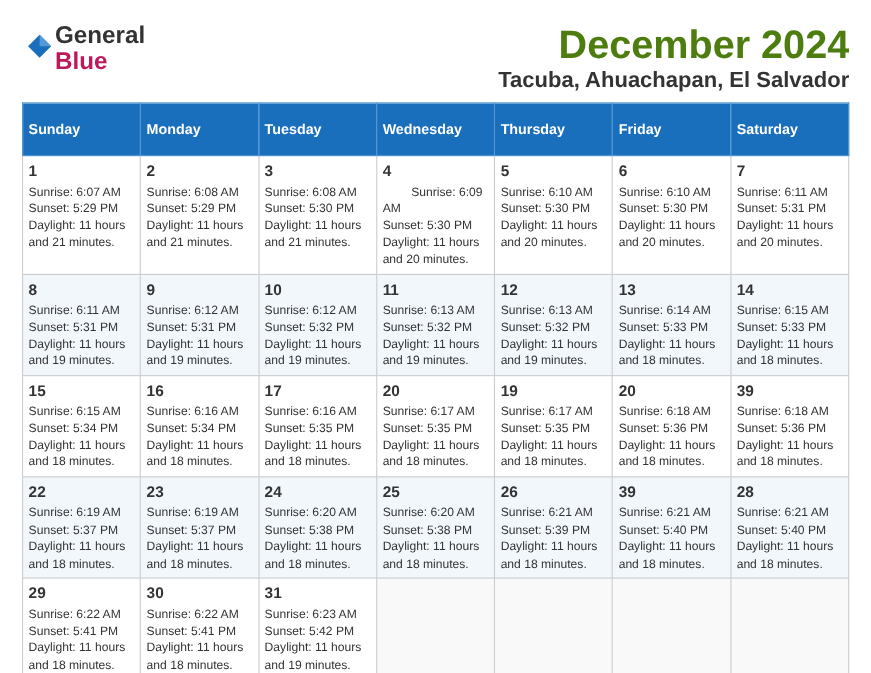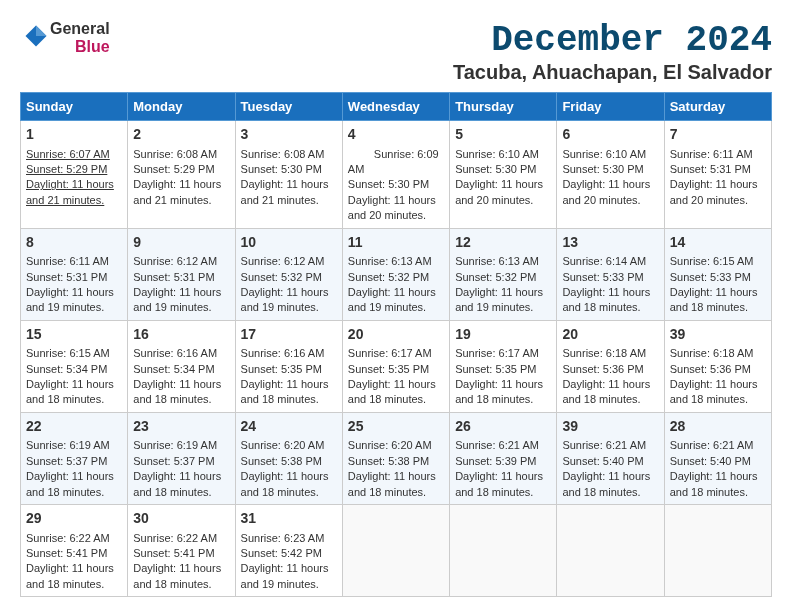--- a/index.html
+++ b/index.html
@@ -14,57 +14,55 @@
       display: flex;
       justify-content: space-between;
       align-items: flex-start;
       margin-bottom: 8px;
     }
     .logo {
       display: flex;
       align-items: center;
     }
     .logo-text {
-      font-size: 16px;
+      font-size: 22px;
       font-weight: bold;
       line-height: 1.1;
-      text-align: right;
     }
     .logo-general { color: #333; }
     .logo-blue { color: #be185d; }
     .logo-icon {
       width: 28px;
       height: 28px;
       margin-left: 2px;
     }
     .title-block {
       text-align: right;
     }
     .month-title {
       font-size: 36px;
       font-weight: bold;
-      color: #0c4a6e;
-      font-family: Liberation Mono, monospace;
+      color: #4d7c0f;
     }
     .location {
       font-size: 20px;
       color: #333;
       font-weight: 600;
     }
     table {
       width: 100%;
       border-collapse: collapse;
       font-size: 11px;
     }
     thead tr th {
       background-color: #1a6fbd;
       color: #fff;
       font-weight: bold;
       text-align: left;
-      padding: 6px 5px;
+      padding: 16px 5px;
       font-size: 13px;
       border: 1px solid #5599d4;
     }
     tbody tr td {
       vertical-align: top;
       padding: 4px 5px;
       border: 1px solid #ccc;
       background: #fff;
       color: #333;
       line-height: 1.4;
@@ -113,21 +111,21 @@
       <th>Monday</th>
       <th>Tuesday</th>
       <th>Wednesday</th>
       <th>Thursday</th>
       <th>Friday</th>
       <th>Saturday</th>
     </tr>
   </thead>
   <tbody id="calendar-body">
   <tr>
-        <td><span class="day-num">1</span><span style="white-space: pre-line; text-decoration: underline;">Sunrise: 6:07 AM
+        <td><span class="day-num">1</span><span style="white-space: pre-line;">Sunrise: 6:07 AM
 Sunset: 5:29 PM
 Daylight: 11 hours
 and 21 minutes.</span></td>
         <td><span class="day-num">2</span><span style="white-space: pre-line;">Sunrise: 6:08 AM
 Sunset: 5:29 PM
 Daylight: 11 hours
 and 21 minutes.</span></td>
         <td><span class="day-num">3</span><span style="white-space: pre-line;">Sunrise: 6:08 AM
 Sunset: 5:30 PM
 Daylight: 11 hours

